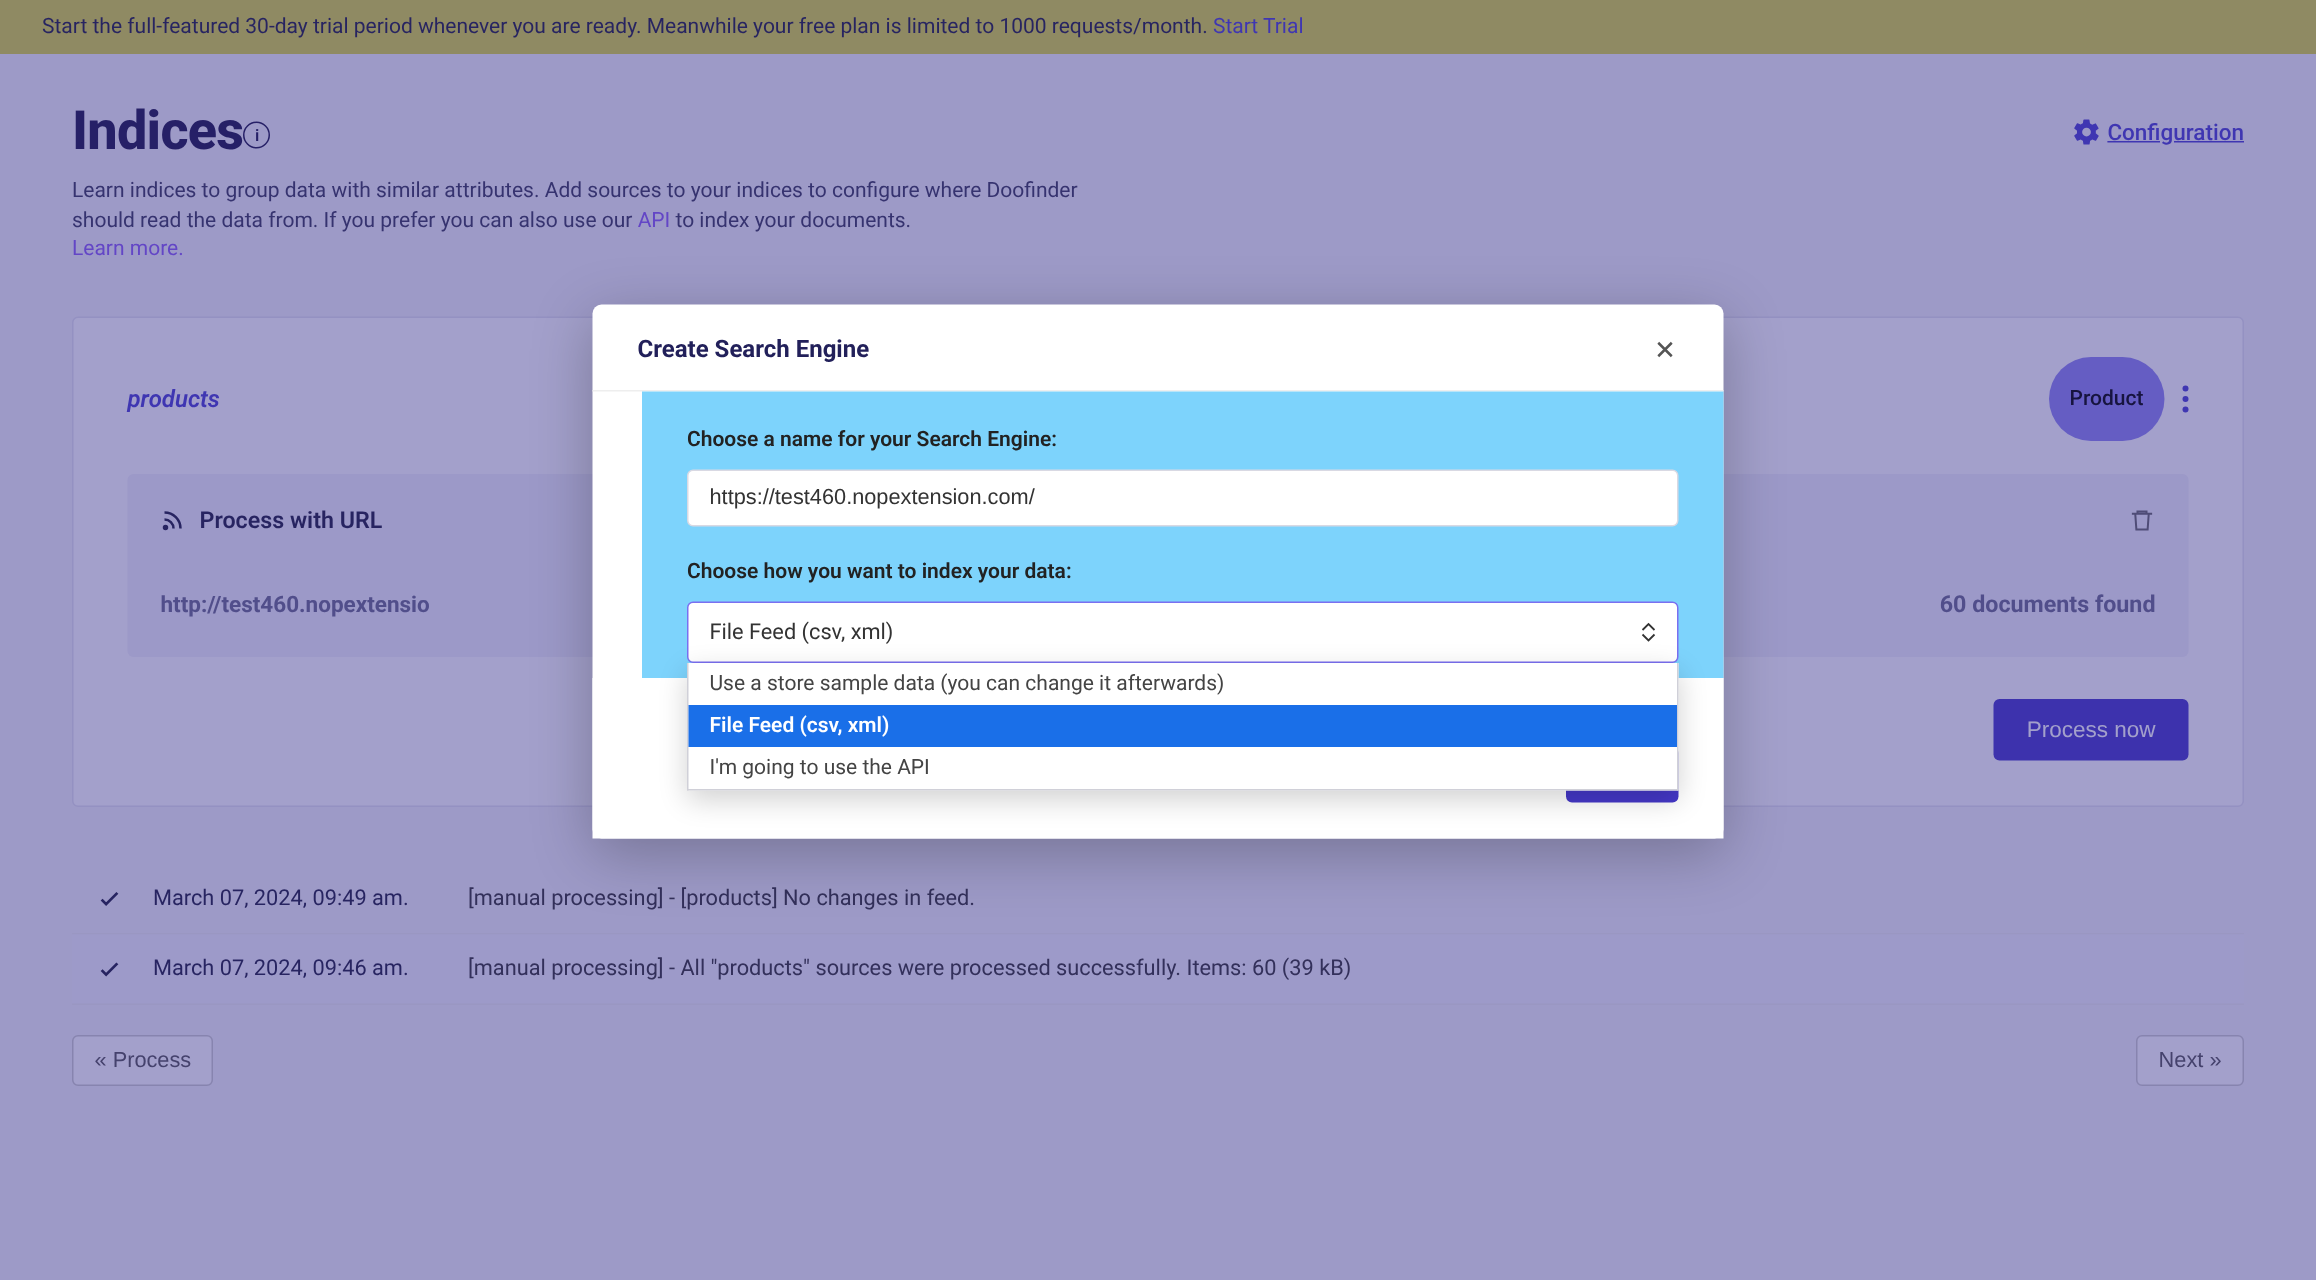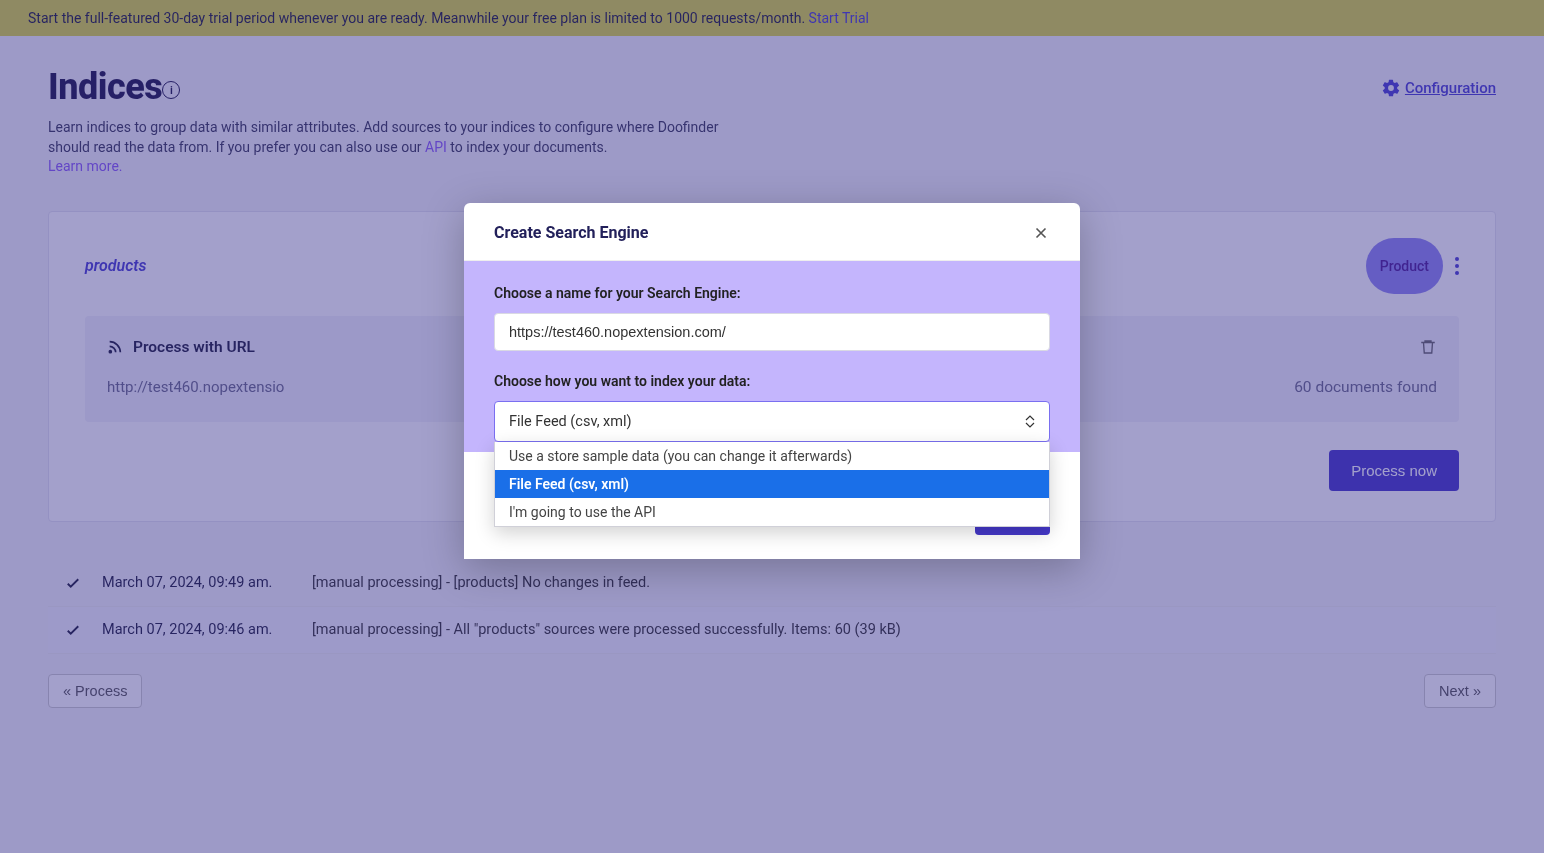--- a/index.html
+++ b/index.html
@@ -35,35 +35,35 @@
   .card {
     margin-top: 34px;
     border: 1px solid #e3e3ee;
     border-radius: 4px;
     background: #fff;
     padding: 26px 36px 30px 36px;
   }
   .card-header-row { display: flex; justify-content: space-between; align-items: center; }
   .card-title { color: #4a3fd1; font-weight: 600; font-size: 16px; font-style: italic; }
   .card-badges { display: flex; align-items: center; gap: 8px; }
-  .badge { background: #8e86f0; color: #4c1d95; padding: 20px 14px; border-radius: 999px; font-size: 14px; font-weight: 500; }
+  .badge { background: #8e86f0; color: #000000; padding: 20px 14px; border-radius: 999px; font-size: 14px; font-weight: 500; }
   .vdots { width: 4px; display:flex; flex-direction:column; gap:3px; padding:4px;}
   .vdots span { width:4px; height:4px; background:#4a3fd1; border-radius:50%; display:block;}
   .source-box {
     margin-top: 22px;
     background: #f2f2f9;
     border-radius: 4px;
     padding: 22px 22px 26px 22px;
     position: relative;
   }
   .source-title-row { display:flex; justify-content: space-between; align-items:center;}
   .source-title { display:flex; align-items:center; gap:10px; font-weight:600; font-size:15.5px; color:#1e1e3f;}
   .rss-icon { width:16px; height:16px; }
   .trash-icon { width:18px; height:18px; color:#666;}
-  .source-body-row { display:flex; justify-content:space-between; align-items:flex-end; margin-top:22px;}
+  .source-body-row { display:flex; justify-content:space-between; align-items:flex-end; margin-top:38px;font-weight:bold;}
   .source-url { color:#6b6b8a; font-size:15px; }
   .docs-found { color:#6b6b8a; font-size:15.5px; }
   .process-row { display:flex; justify-content:flex-end; margin-top: 28px;}
   .process-btn { background:#4538c9; color:#fff; border:none; border-radius:4px; padding:12px 22px; font-size:15px; font-weight:500; cursor:pointer;}
   .log-list { margin-top: 38px; }
   .log-row { display:flex; gap: 20px; padding: 14px 16px; border-bottom:1px solid #eee;}
   .log-row.alt { background:#f5f5fb; }
   .check-icon { width:18px; height:18px; color:#1e1e3f; flex-shrink:0;}
   .log-time { width: 190px; color:#1e1e3f; font-size:14.5px;}
   .log-msg { color:#333; font-size:14.5px;}
@@ -71,34 +71,34 @@
   .pager-btn { border:1px solid #ccc; background:#fff; color:#555; padding:8px 14px; border-radius:4px; font-size:14.5px; cursor:pointer;}
 
   
   .overlay {
     position: absolute; inset: 0;
     background: rgba(50, 44, 140, 0.45);
   }
   .modal {
     position: absolute;
     top: 203px; left: 50%; transform: translateX(-50%);
-    width: 616px;
+    width: 754px;
     background: #fff;
     border-radius: 6px;
     box-shadow: 0 10px 40px rgba(0,0,0,0.25);
     overflow: visible;
   }
   .modal-header {
     display:flex; justify-content:space-between; align-items:center;
     padding: 20px 30px 18px 30px;
     border-bottom: 1px solid #eee;
   }
   .modal-title { font-weight:700; font-size:16px; color:#22205a;}
   .close-icon { width:18px; height:18px; color:#555; cursor:pointer;}
-  .modal-body { padding: 24px 30px 10px 30px; background:#c4b5fd;}
+  .modal-body { padding: 24px 30px 10px 30px; background:#7dd3fc;margin-left:33px;}
   .field-label { font-weight:600; font-size:14px; color:#222; margin-bottom:12px; display:block;}
   .text-input {
     width:100%; border:1px solid #d9d9e3; border-radius:4px;
     padding: 10px 14px; font-size:14.5px; color:#333; background:#fff;
     margin-bottom: 22px;
   }
   .select-wrap { position:relative; }
   .select-box {
     width:100%; border:1.5px solid #7a6ff0; border-radius:4px;
     padding: 11px 14px; font-size:14.5px; color:#333; background:#fff;

